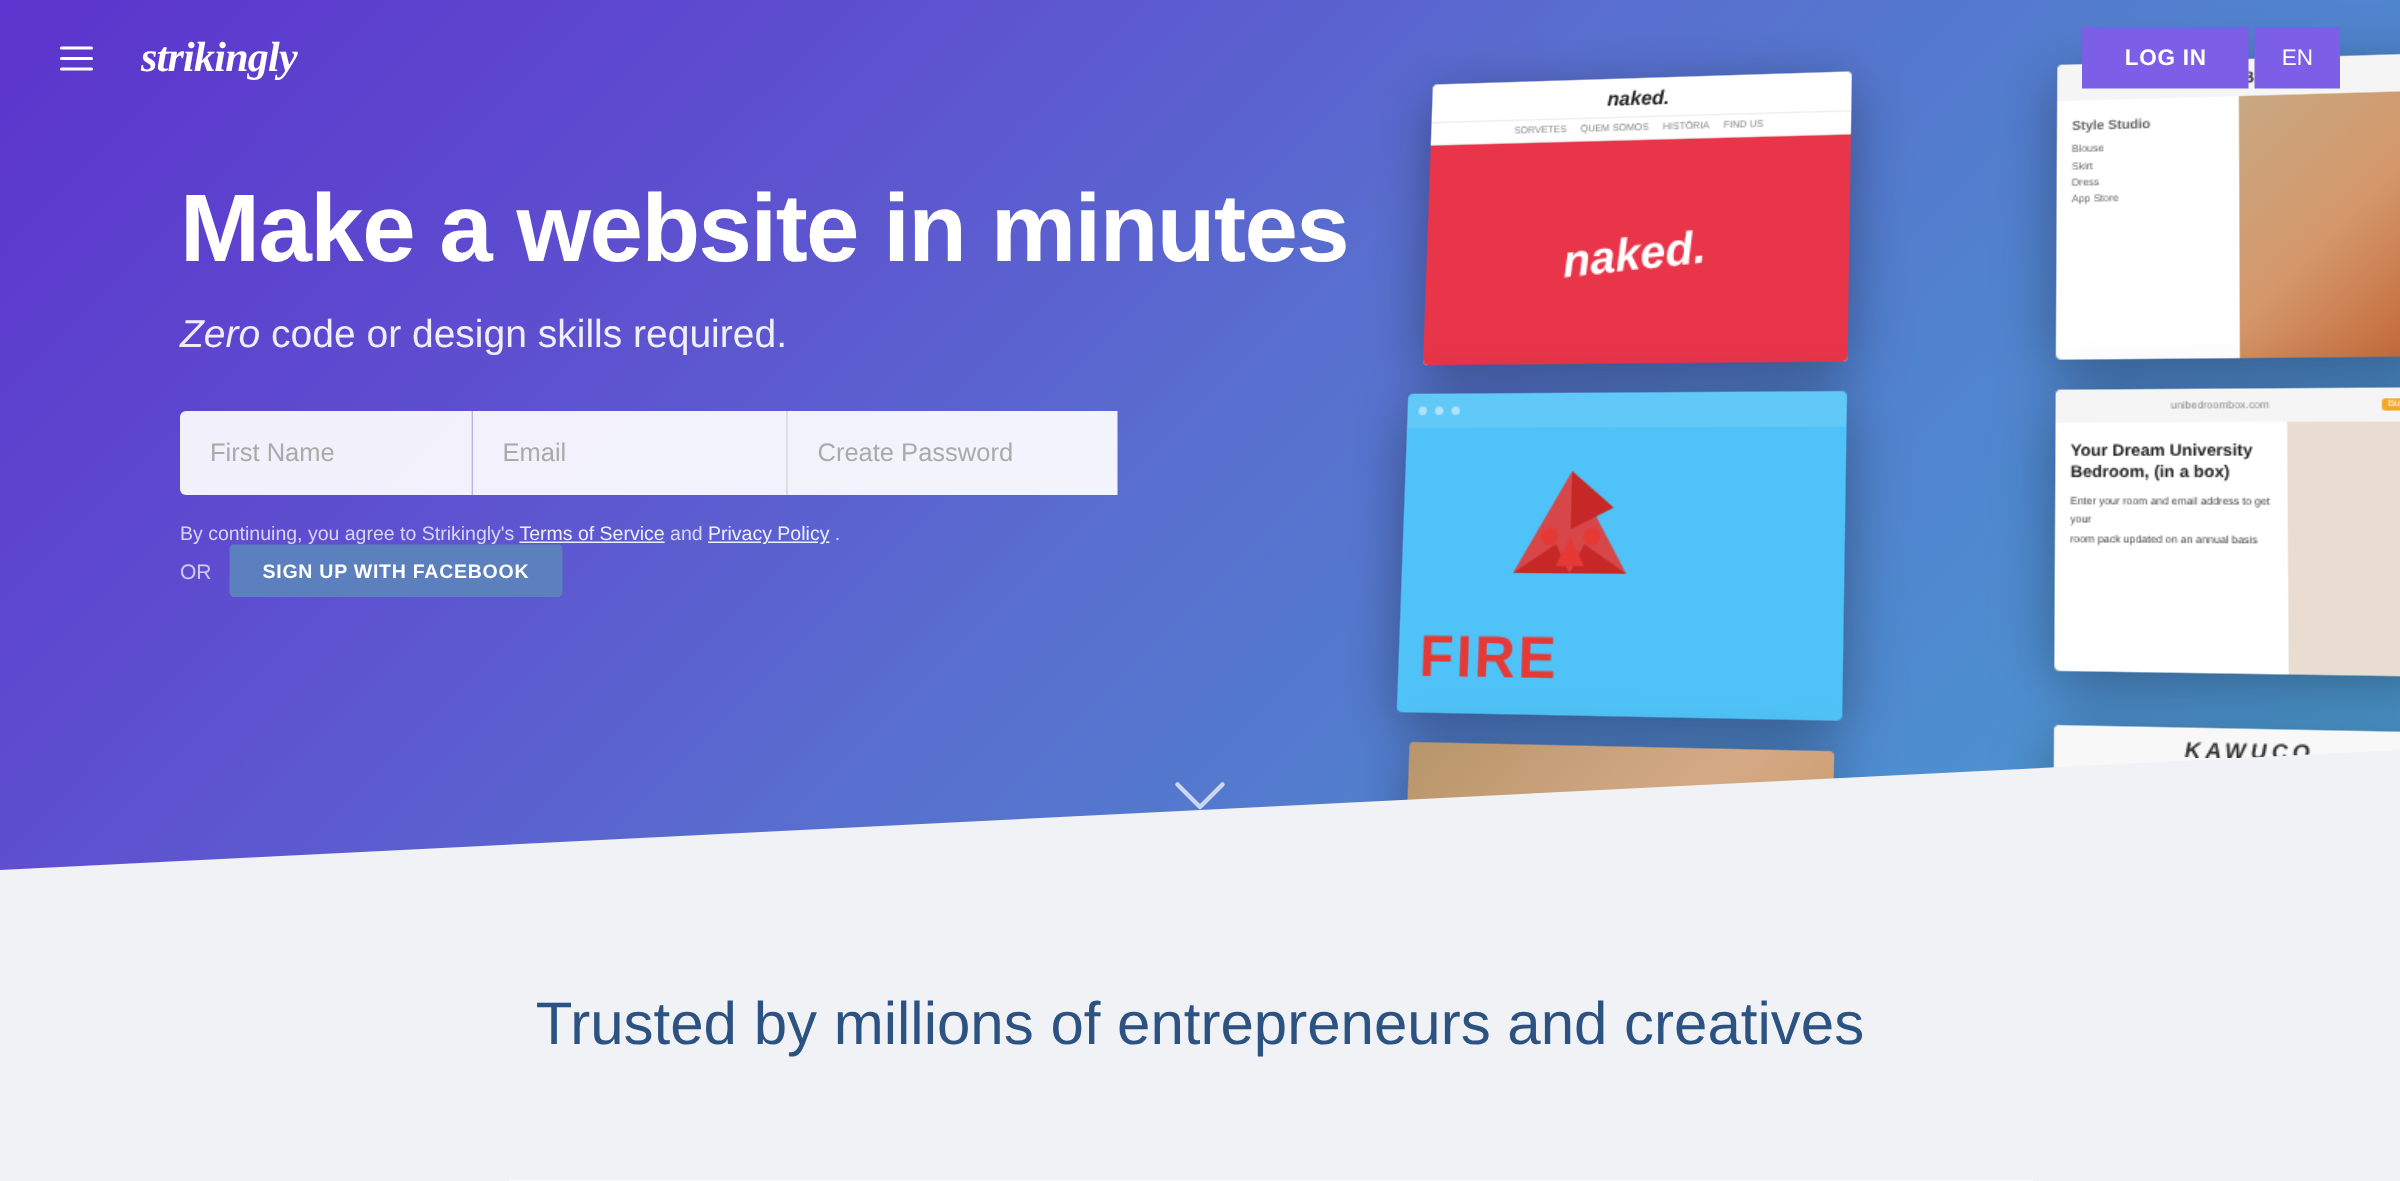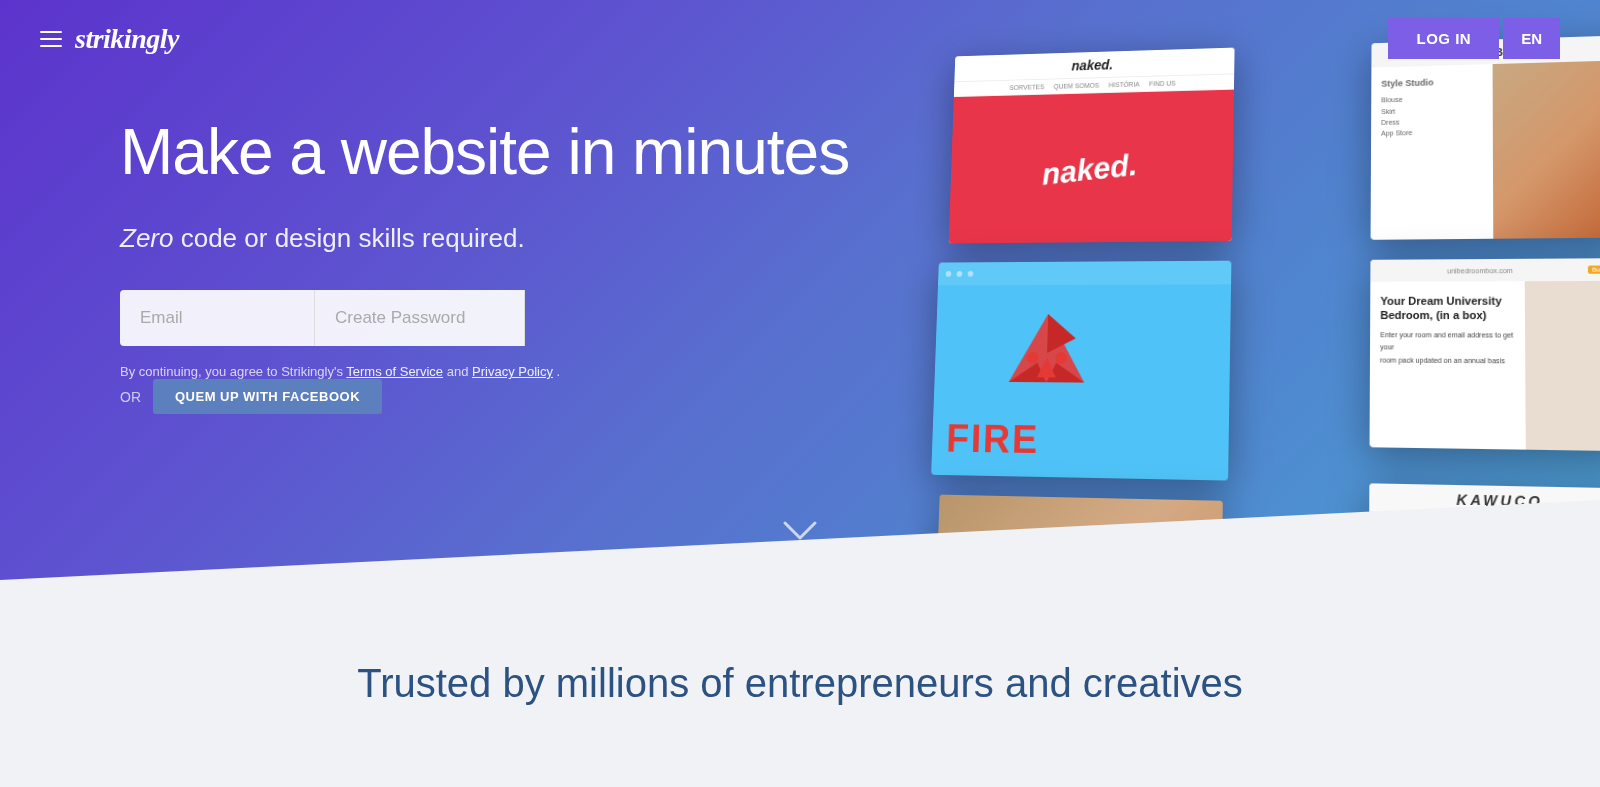--- a/index.html
+++ b/index.html
@@ -29,21 +29,21 @@
       z-index: 10;
       display: flex;
       align-items: center;
       justify-content: space-between;
       padding: 18px 40px 18px 40px;
     }
 
     .navbar-left {
       display: flex;
       align-items: center;
-      gap: 13px;
+      gap: 32px;
       text-align: right;
     }
 
     .hamburger {
       display: flex;
       flex-direction: column;
       gap: 5px;
       cursor: pointer;
     }
     .hamburger span {
@@ -79,37 +79,37 @@
       cursor: pointer;
       letter-spacing: 0.5px;
     }
 
     .btn-lang {
       background: #7c5fe6;
       color: white;
       border: none;
       padding: 12px 18px;
       font-size: 15px;
-      font-weight: 700;
+      font-weight: 400;
       cursor: pointer;
     }
 
     
     .hero-content {
       position: relative;
       z-index: 10;
       padding: 40px 0 0 120px;
     }
 
     .hero-title {
       font-size: 64px;
-      font-weight: 400;
+      font-weight: 700;
       color: white;
       line-height: 1.1;
-      margin-bottom: 36px;
+      margin-bottom: 20px;
       letter-spacing: -1px;
     }
 
     .hero-sub {
       font-size: 20px;
       color: rgba(255,255,255,0.9);
       margin-bottom: 6px;
       font-weight: 400;
     }
 
@@ -553,35 +553,36 @@
     </div>
   </nav>
 
   <div class="hero-content">
     <h1 class="hero-title">Make a website in minutes</h1>
     <p class="hero-sub-italic">
       <em>Zero</em><span> code or design skills required.</span>
     </p>
 
     <form class="signup-form">
+      <input type="text" placeholder="First Name" style="">
       <input type="email" placeholder="Email" style="">
       <input type="password" placeholder="Create Password" style="">
     </form>
 
     <p class="terms-text">
       <span>By continuing, you agree to Strikingly's </span>
       <a href="#">Terms of Service</a>
       <span> and </span>
       <a href="#">Privacy Policy</a>
       <span>.</span>
     </p>
 
     <div class="or-row">
       <span class="or-text">OR</span>
-      <button class="btn-facebook">QUEM UP WITH FACEBOOK</button>
+      <button class="btn-facebook">SIGN UP WITH FACEBOOK</button>
     </div>
   </div>
 
   <div class="preview-area">
 
     <div class="card card-naked">
       <div class="card-naked-header">
         <span class="card-naked-title">naked.</span>
       </div>
       <div class="card-naked-nav">

